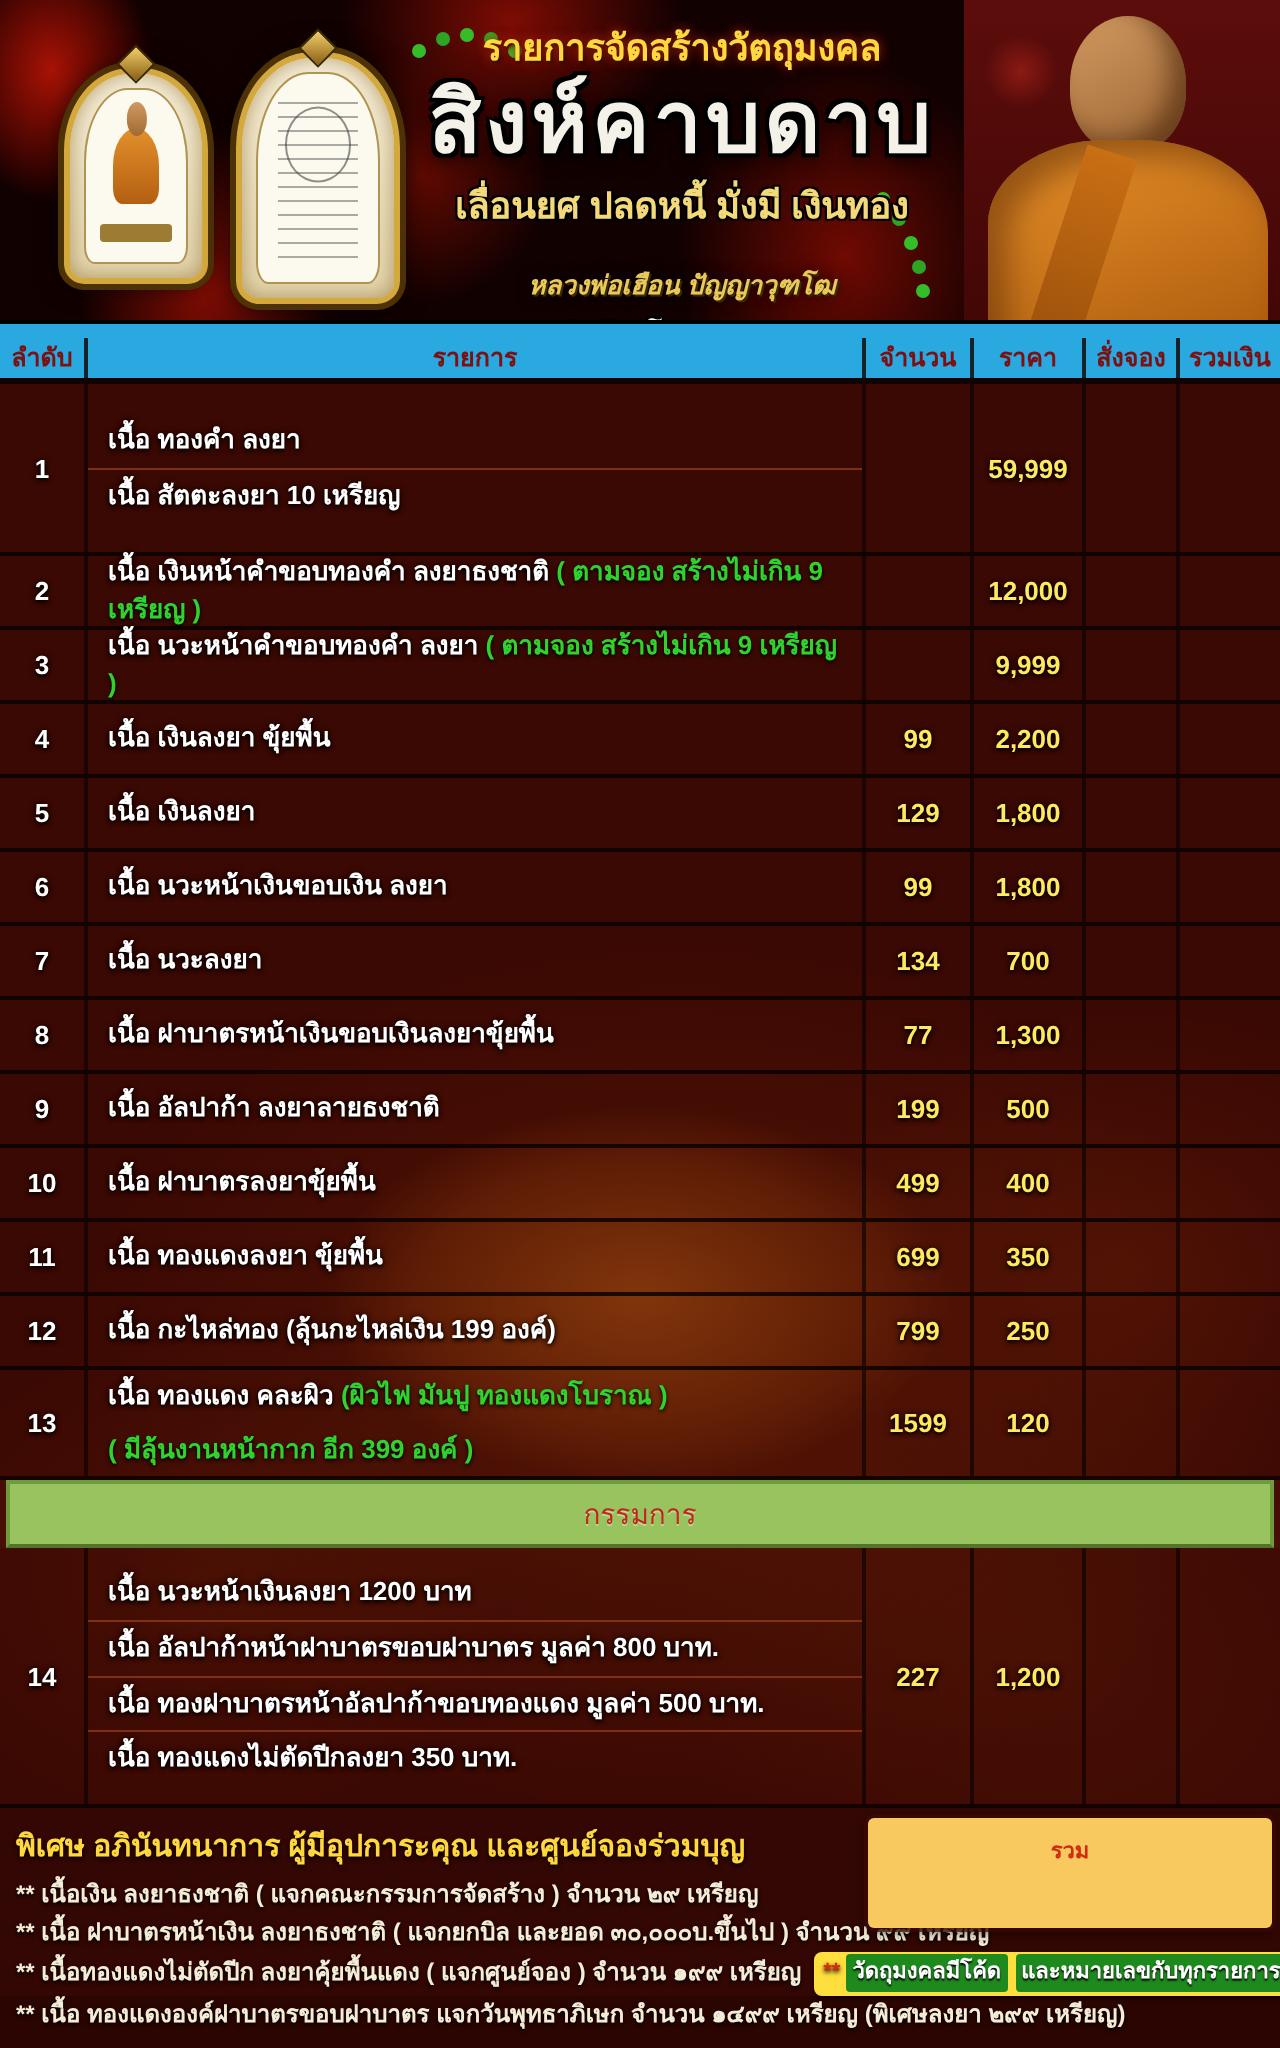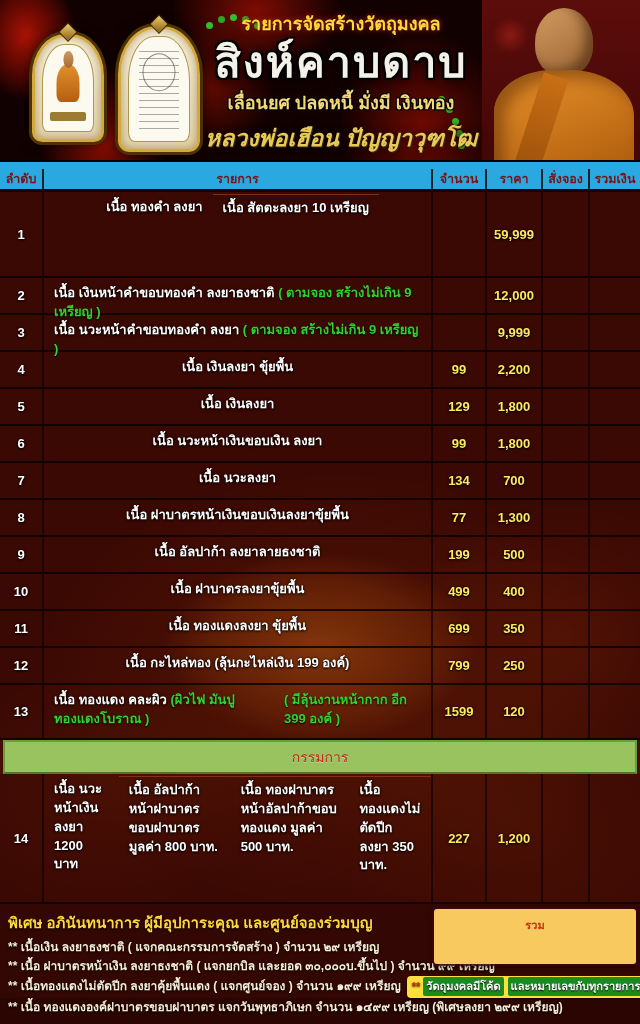--- a/index.html
+++ b/index.html
@@ -22,21 +22,21 @@
       radial-gradient(90px 90px at 33% 55%, #5f0a02 0%, transparent 70%),
       #120101;
     border-bottom:2px solid #000;}
   .banner-texts{position:absolute;left:198px;top:0;width:286px;height:100%;text-align:center;z-index:3;}
   .banner-title-top{margin-top:9px;font-size:18px;font-weight:bold;color:var(--banner-top-text);
     text-shadow:0 0 6px #c02a08,1px 1px 2px #000;}
   .banner-title-main{margin-top:2px;font-size:43px;font-weight:bold;color:#f4f1e8;letter-spacing:2px;line-height:1.05;
     text-shadow:2px 2px 0 #000,-2px 2px 0 #000,2px -2px 0 #000,-2px -2px 0 #000,0 4px 8px rgba(0,0,0,.8);}
   .banner-subtitle{margin-top:3px;font-size:18px;font-weight:bold;color:var(--banner-subtitle);
     text-shadow:1px 1px 0 #000,-1px 1px 0 #000,1px -1px 0 #000,-1px -1px 0 #000;}
-  .banner-script{margin-top:3px;font-size:23px;font-weight:bold;font-style:italic;color:var(--banner-script);
+  .banner-script{margin-top:15px;font-size:13px;font-weight:bold;font-style:italic;color:var(--banner-script);
     text-shadow:1px 1px 0 #3a2a00,0 0 8px rgba(0,0,0,.9);}
   .banner-temple{margin-top:3px;font-size:14px;font-weight:bold;color:#fff;
     text-shadow:1px 1px 0 #000,-1px 1px 0 #000,1px -1px 0 #000,-1px -1px 0 #000;}
 
   .amulet{position:absolute;z-index:2;background:linear-gradient(#f7efd9,#e3d5ad);
     border:3px solid #d3a93e;border-radius:46% 46% 14% 14% / 38% 38% 9% 9%;
     box-shadow:0 0 0 3px #4d3206,0 0 14px rgba(0,0,0,.9),inset 0 0 10px rgba(120,80,10,.5);}
   .amulet::before{content:"";position:absolute;left:50%;top:-12px;transform:translateX(-50%) rotate(45deg);
     width:12px;height:12px;background:linear-gradient(135deg,#f1cf6c,#8a5e12);border:1px solid #3a2703;}
   .amulet-left{left:32px;top:34px;width:72px;height:108px;}
@@ -91,21 +91,21 @@
       radial-gradient(200px 120px at 50% 64%, rgba(234,120,24,.95), rgba(190,85,14,.55) 55%, transparent 78%),
       radial-gradient(420px 300px at 53% 70%, rgba(165,62,10,.6), transparent 72%),
       radial-gradient(200px 160px at 16% 84%, rgba(140,48,8,.4), transparent 75%),
       radial-gradient(220px 170px at 88% 62%, rgba(150,52,10,.5), transparent 75%),
       radial-gradient(260px 200px at 82% 90%, rgba(130,45,8,.45), transparent 75%),
       #3f0a04;}
   .trow{display:flex;border-bottom:2px solid rgba(10,2,0,.85);background:rgba(56,9,3,.58);}
   .tcell{display:flex;align-items:center;justify-content:center;border-right:2px solid rgba(10,2,0,.65);
     font-size:13px;font-weight:bold;color:var(--row-text);text-shadow:0 1px 2px #000,0 0 3px rgba(0,0,0,.8);}
   .tcell:last-child{border-right:none;}
-  .cell-item{flex-direction:row;align-items:stretch;justify-content:center;padding:2px 0;}
+  .cell-item{flex-direction:column;align-items:stretch;justify-content:center;padding:2px 0;}
   .item-line{padding:4px 10px;line-height:1.45;}
   .with-sep .item-line + .item-line{border-top:1px solid rgba(150,60,25,.75);}
   .green{color:var(--green-note);text-shadow:0 1px 2px #000;}
   .num{color:var(--number);}
   .committee-bar{height:34px;margin:0 3px;display:flex;align-items:center;justify-content:center;
     background:var(--committee-bg);border:2px solid #6f9c3a;border-bottom-color:#54742c;
     font-size:14px;font-weight:normal;color:var(--committee-text);text-shadow:0 1px 0 rgba(255,255,255,.35);}
 
   
   .footer{position:relative;width:640px;height:94px;background:rgba(52,8,3,.92);padding:7px 8px 0 8px;}

